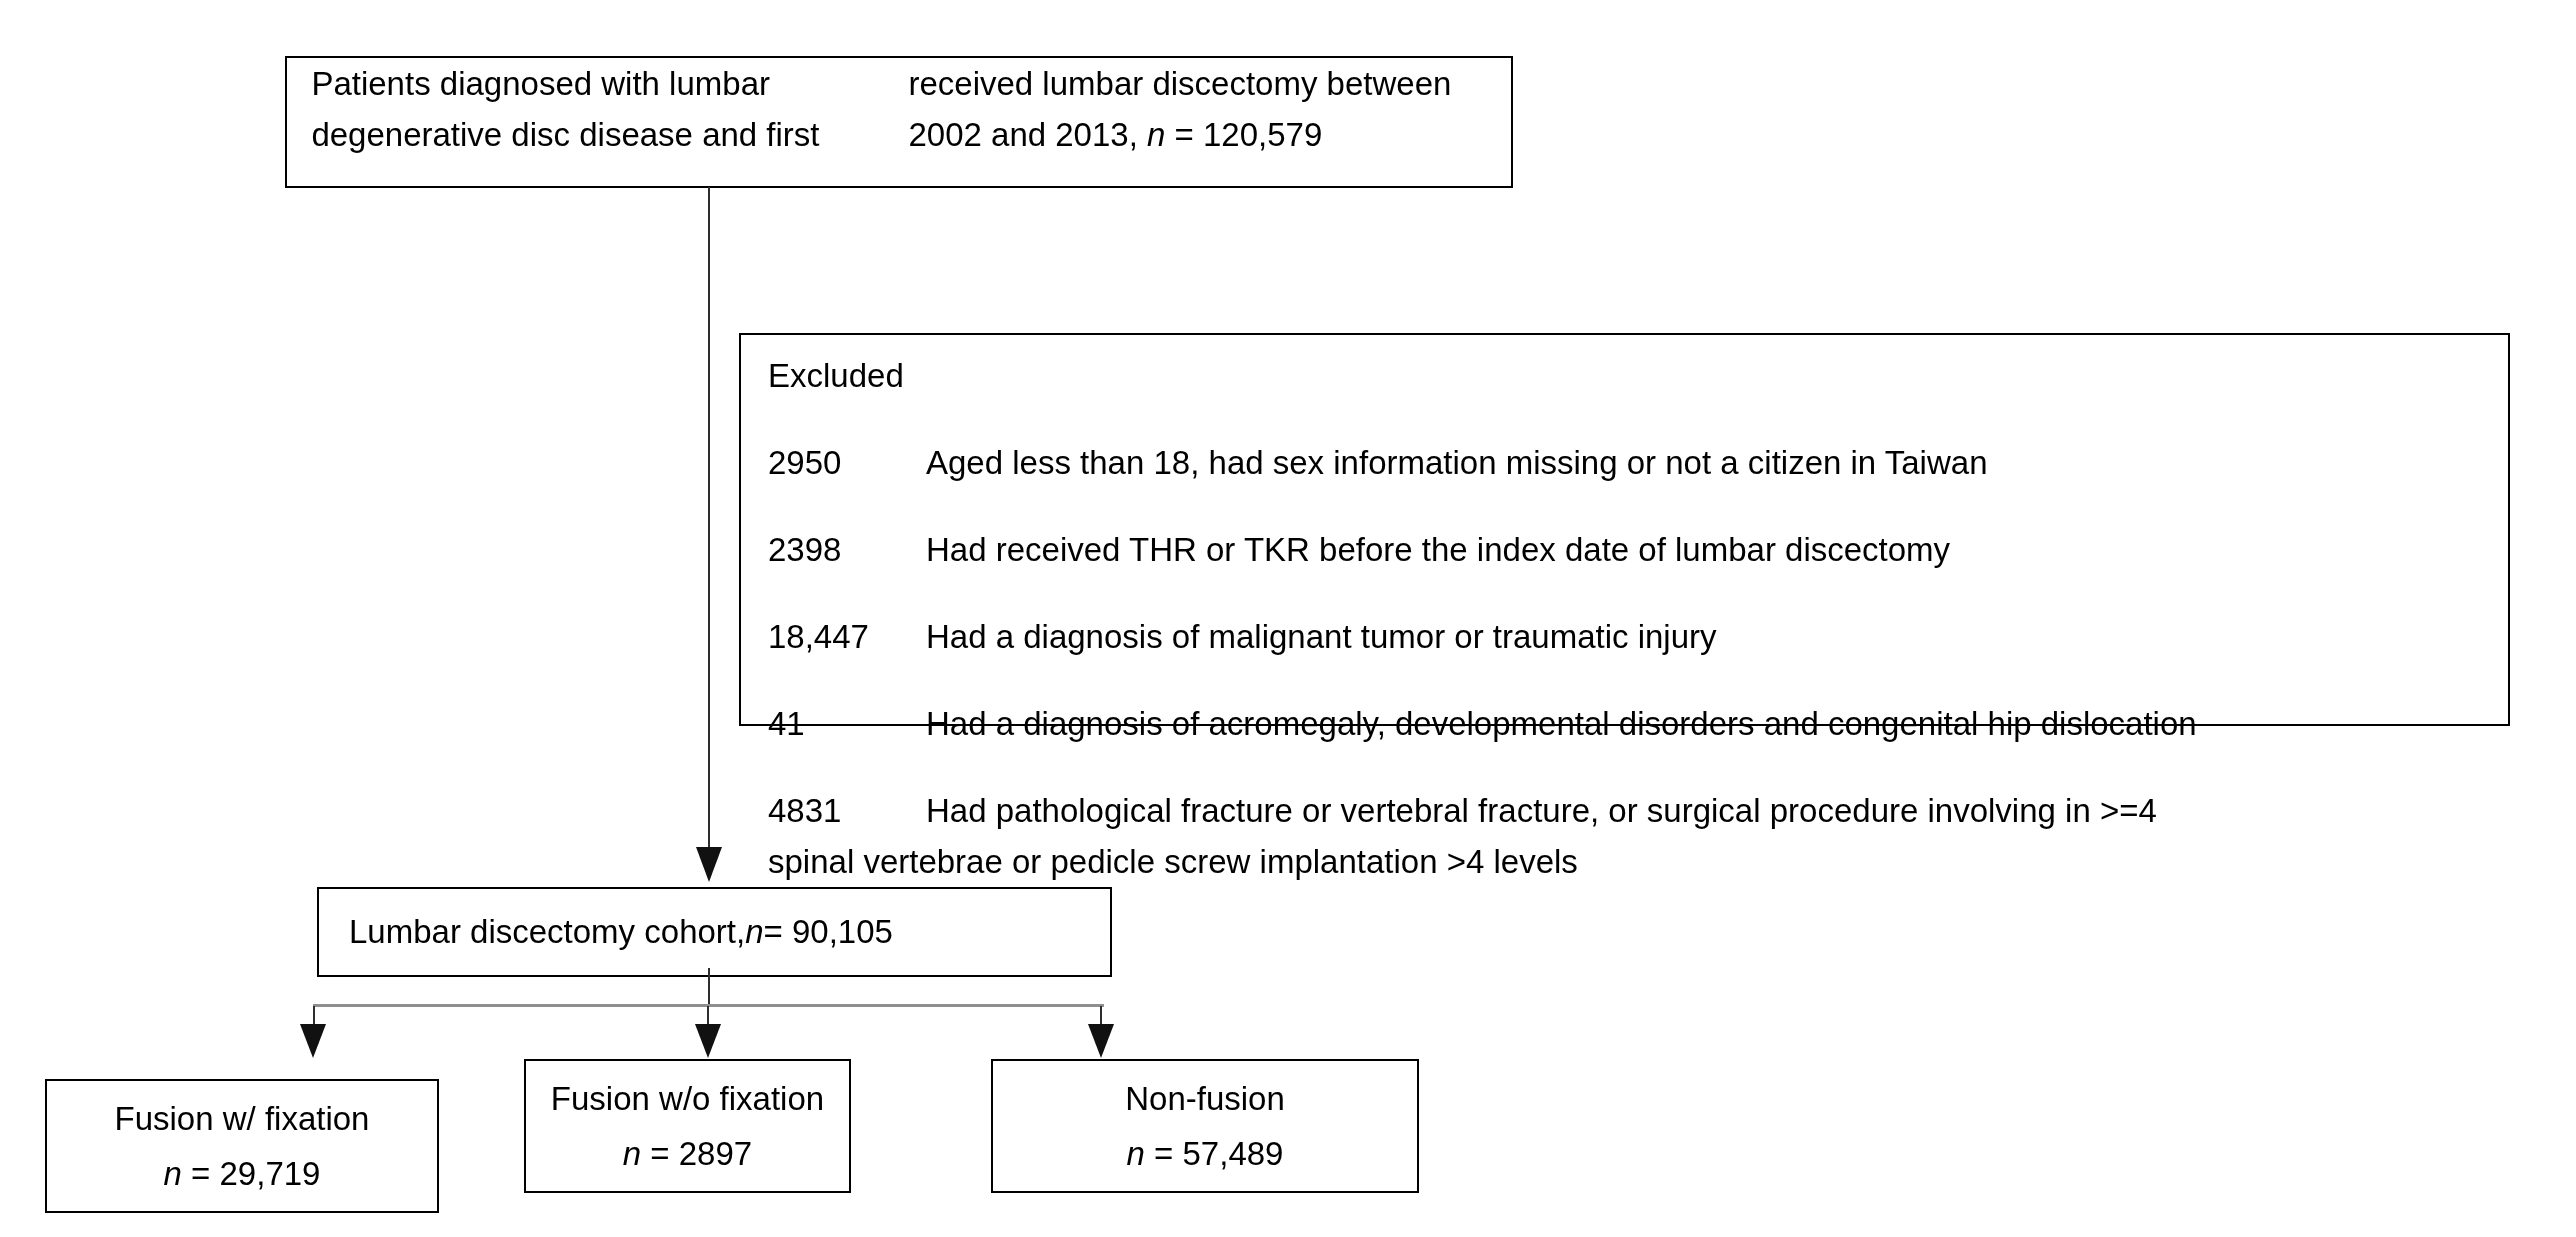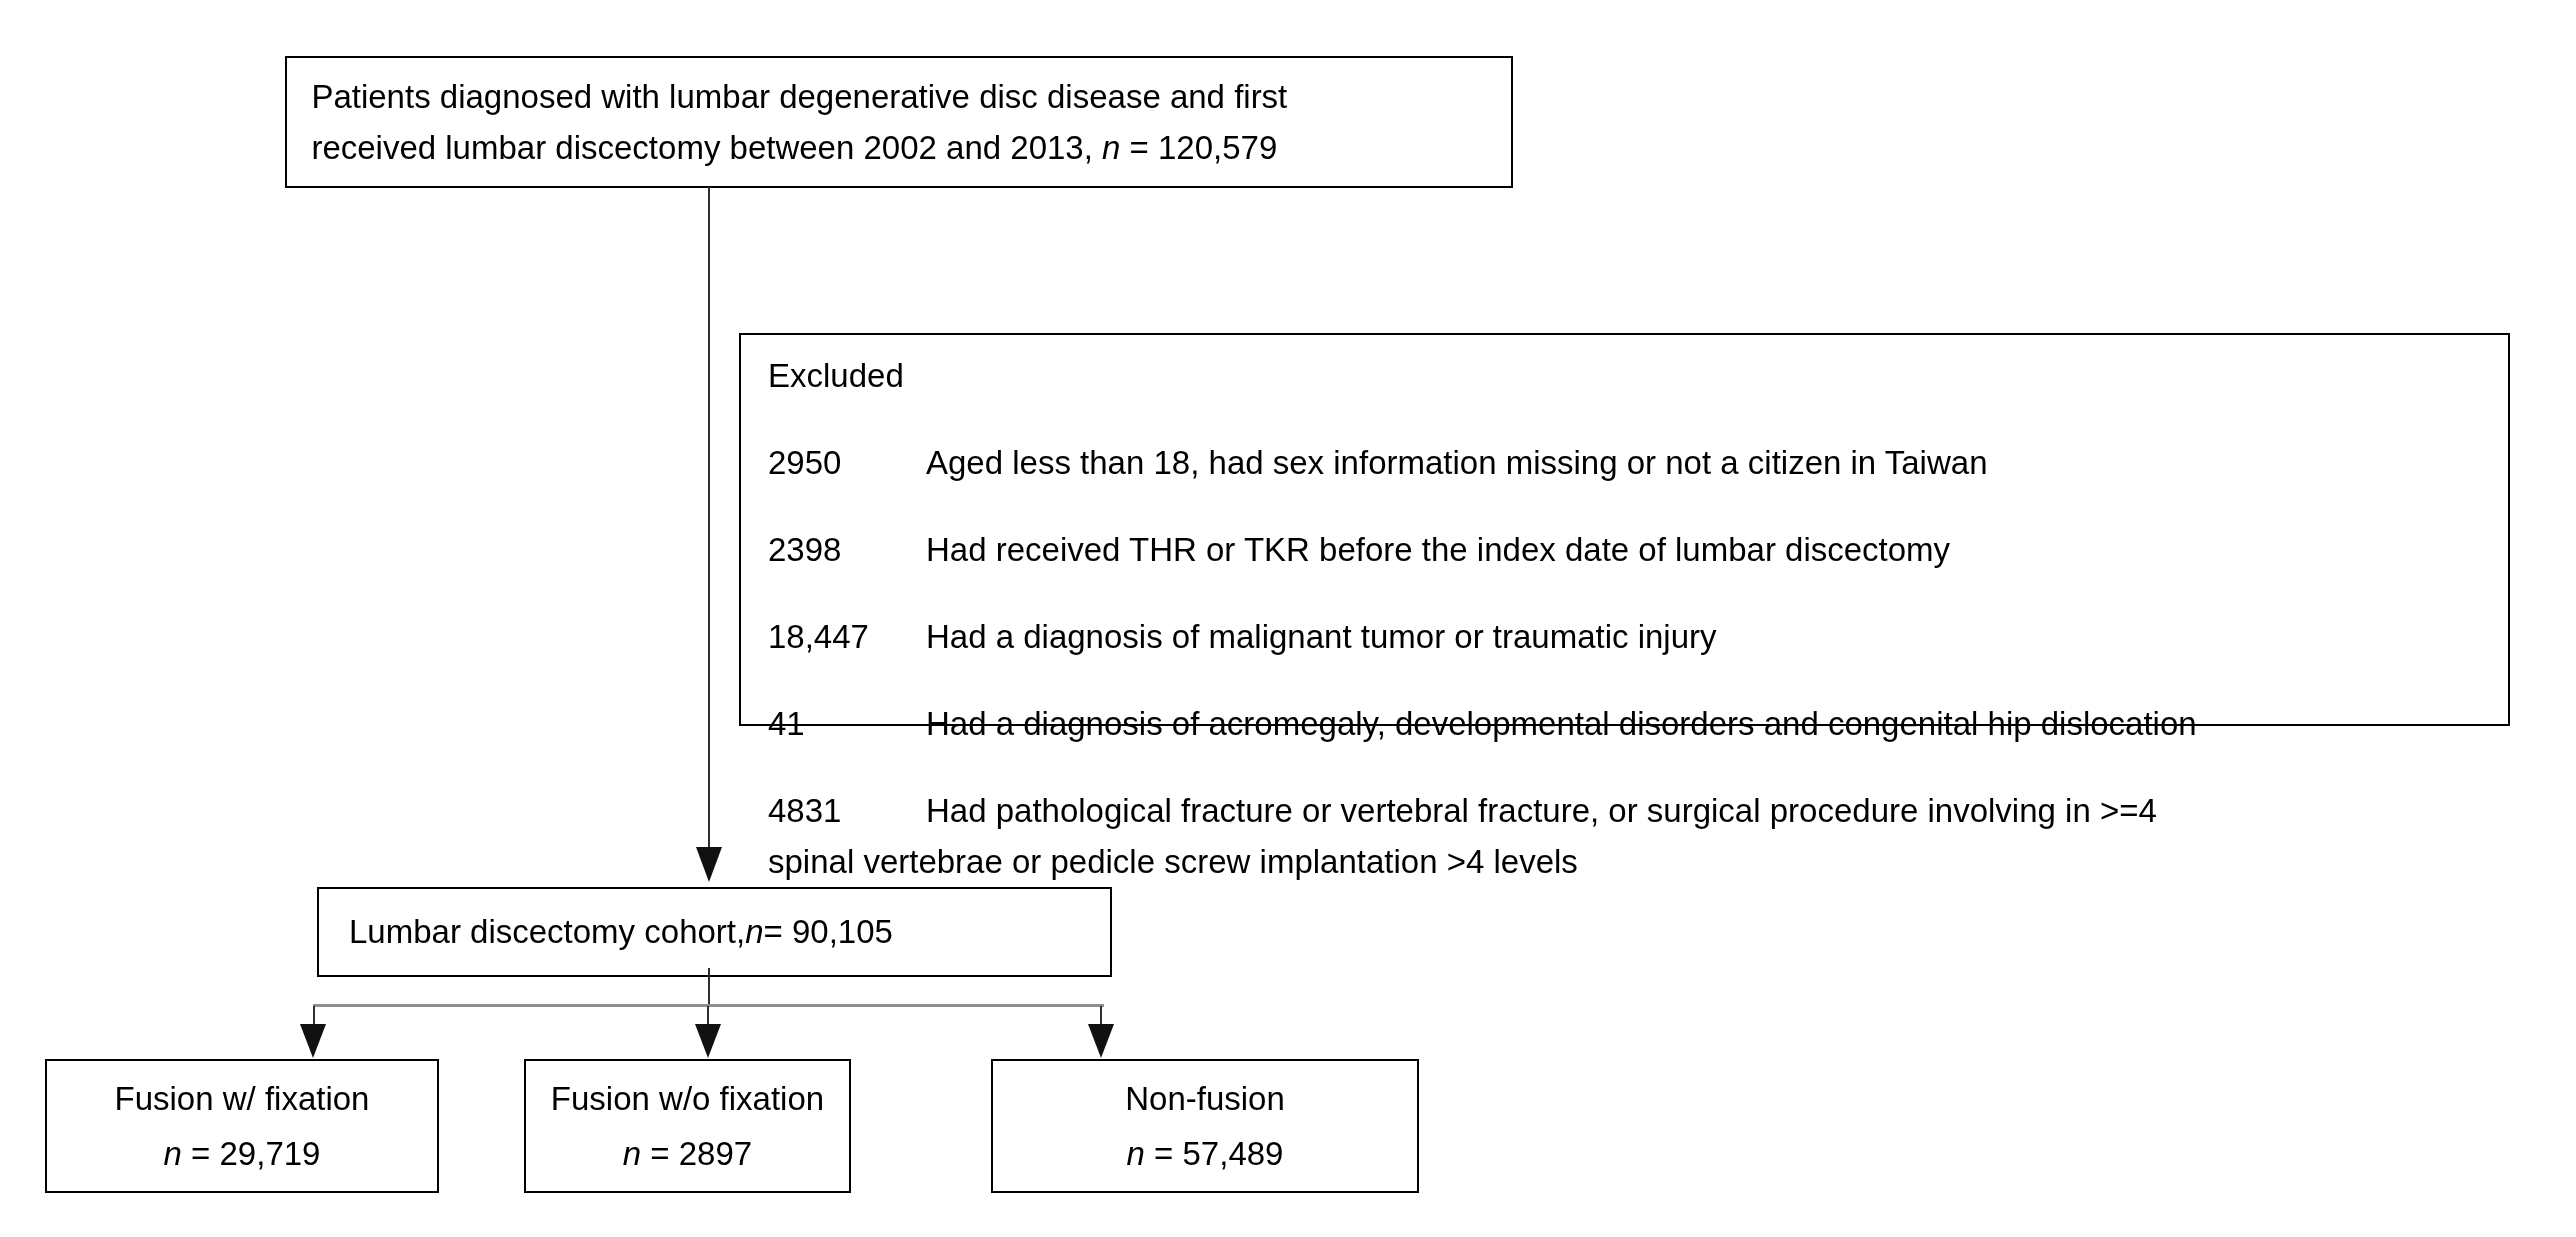--- a/index.html
+++ b/index.html
@@ -23,21 +23,21 @@
     background: #ffffff;
     font-size: 33px;
     color: #000000;
   }
   .nsym { font-style: italic; }
 
   
   #top-box {
     left: 285px; top: 56px;
     width: 1228px; height: 132px;
-    display: flex; flex-direction: column; justify-content: center;
+    display: flex; flex-direction: row; justify-content: center;
     padding-left: 24.4px; padding-right: 11.6px;
     line-height: 51px;
   }
 
   
   #excluded-box {
     left: 739px; top: 333px;
     width: 1771px; height: 393px;
     padding: 15px 17.4px 0 27px;
     line-height: 51px;
@@ -54,21 +54,21 @@
     padding-left: 30px;
   }
 
   
   .leaf {
     top: 1059px; height: 134px;
     display: flex; flex-direction: column; justify-content: center;
     text-align: center;
     line-height: 55px;
   }
-  #leaf-box-0 { left: 45px;  width: 394px; }
+  #leaf-box-0 { left: 45px;  width: 394px; margin-top: 20px; }
   #leaf-box-1 { left: 524px; width: 327px; }
   #leaf-box-2 { left: 991px; width: 428px; }
 
   
   .vline {
     position: absolute;
     width: 2.3px;
     background: #2e2e2e;
   }
   #vline-top-to-cohort { left: 708px; top: 187px; height: 661px; }

